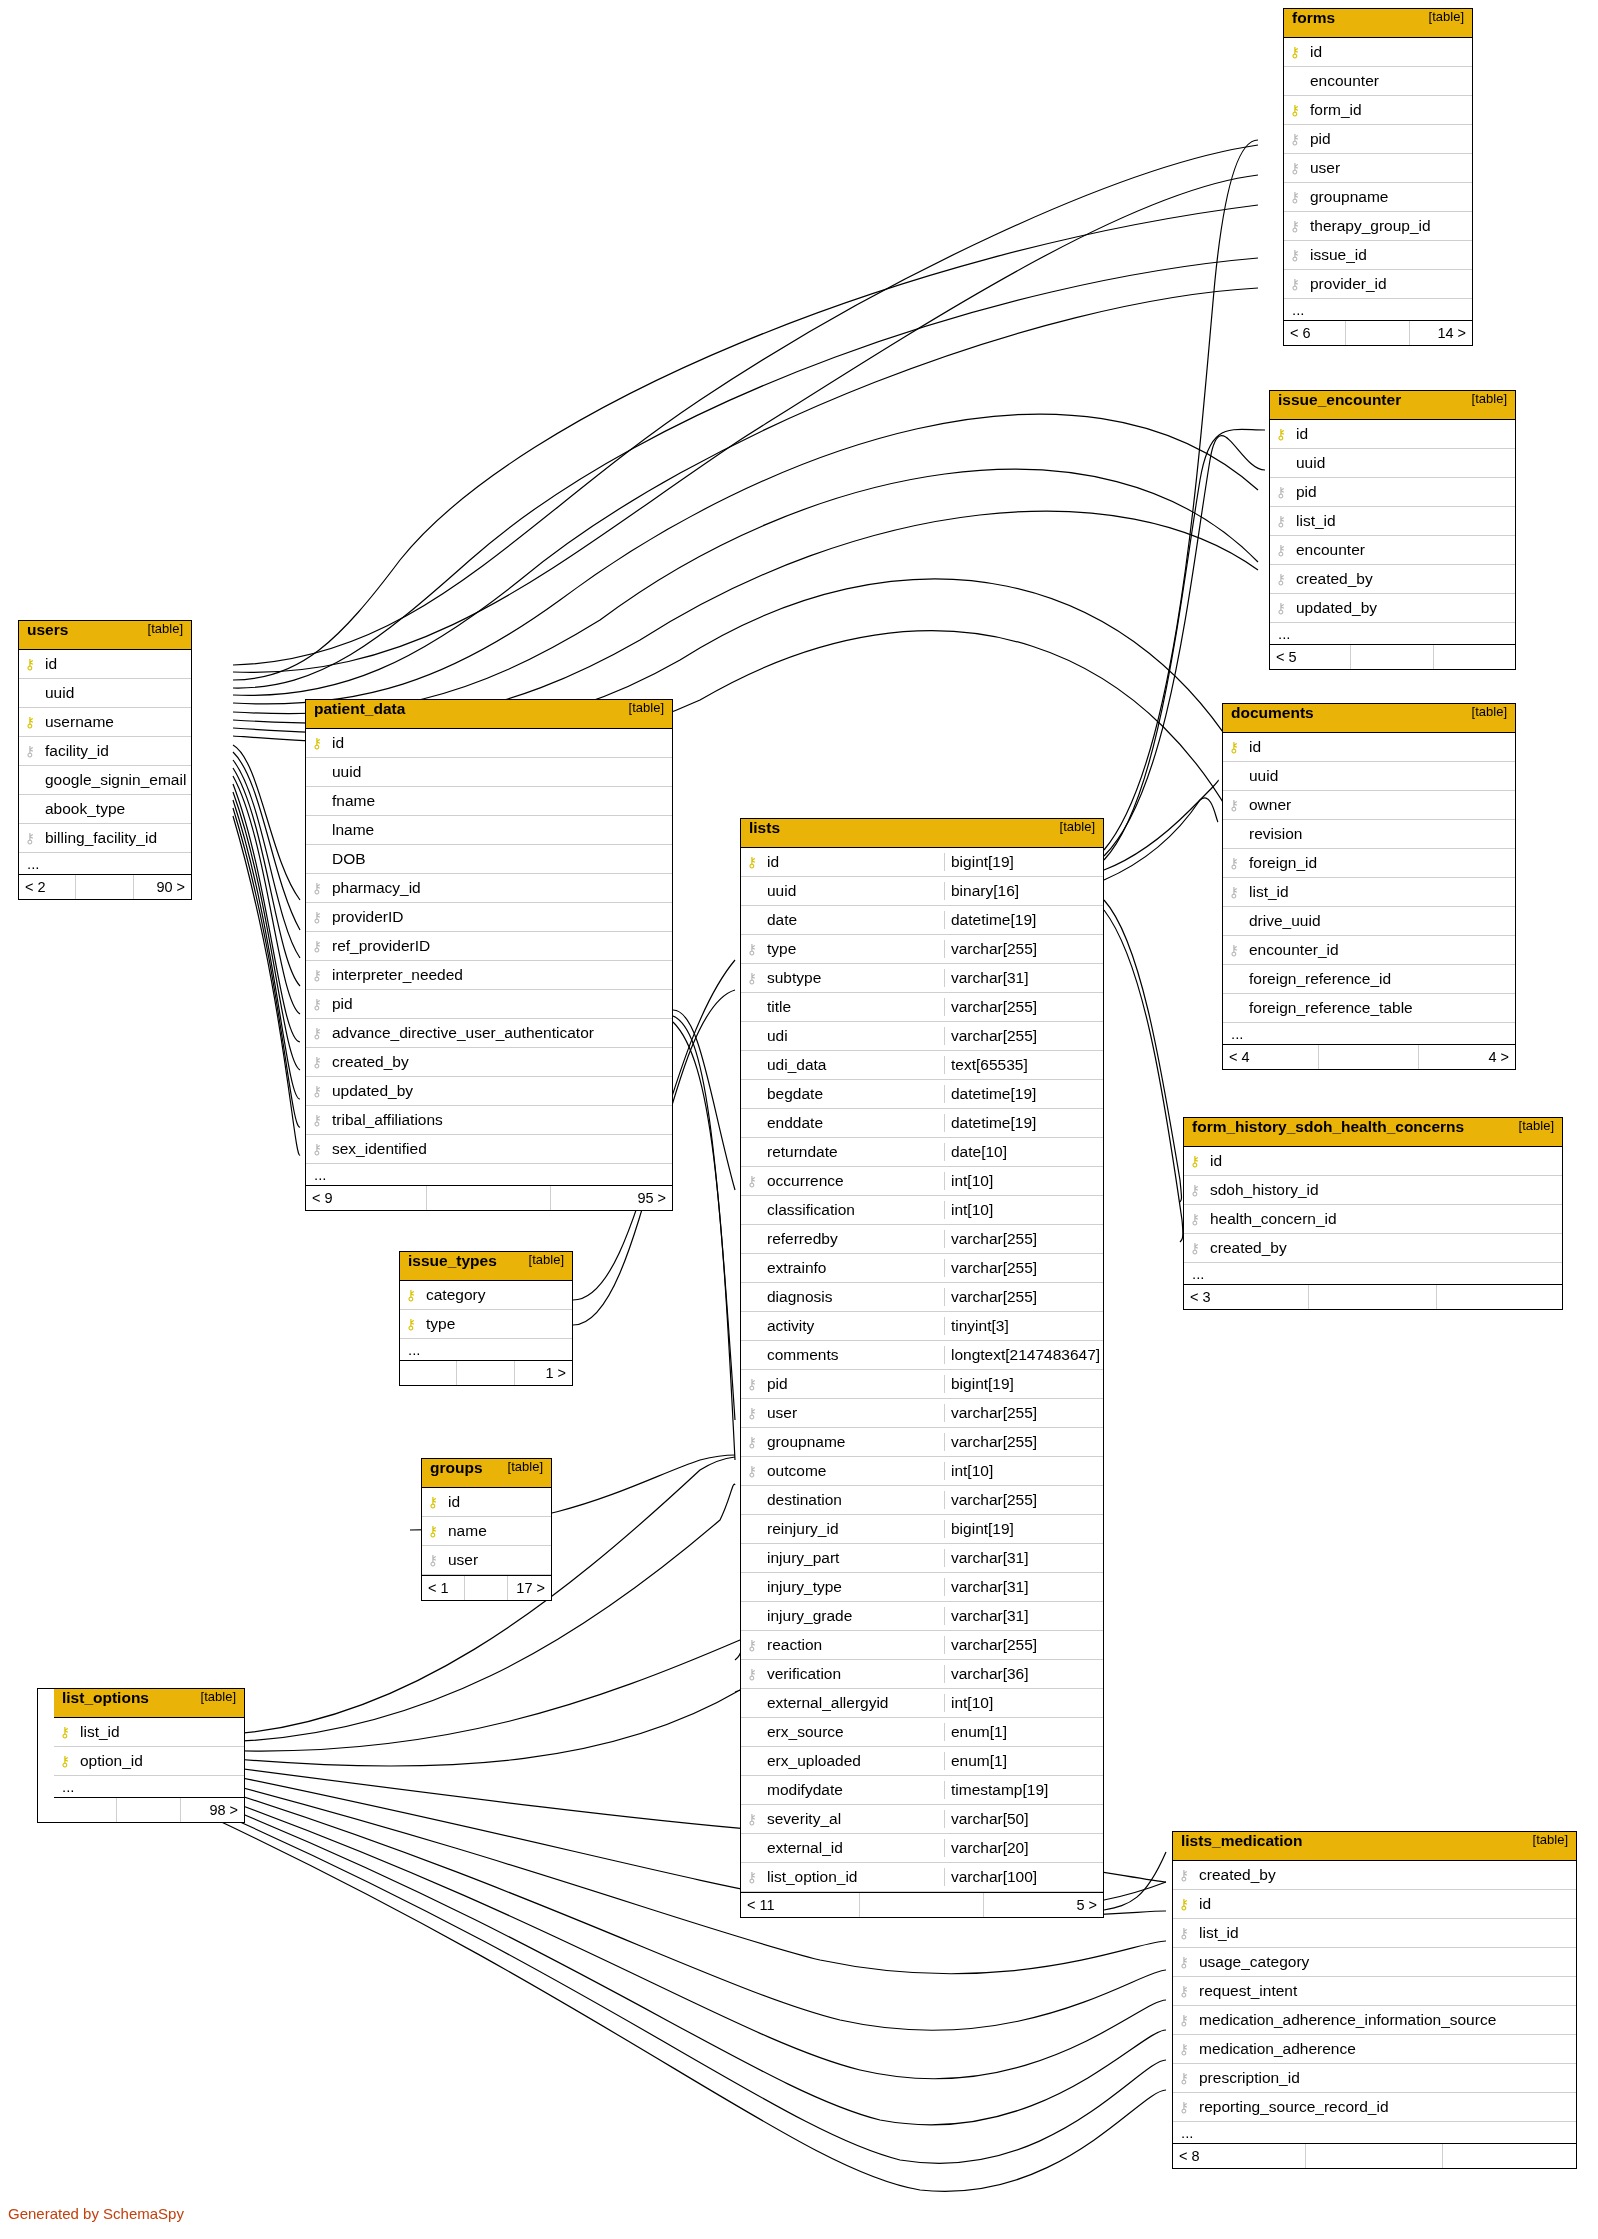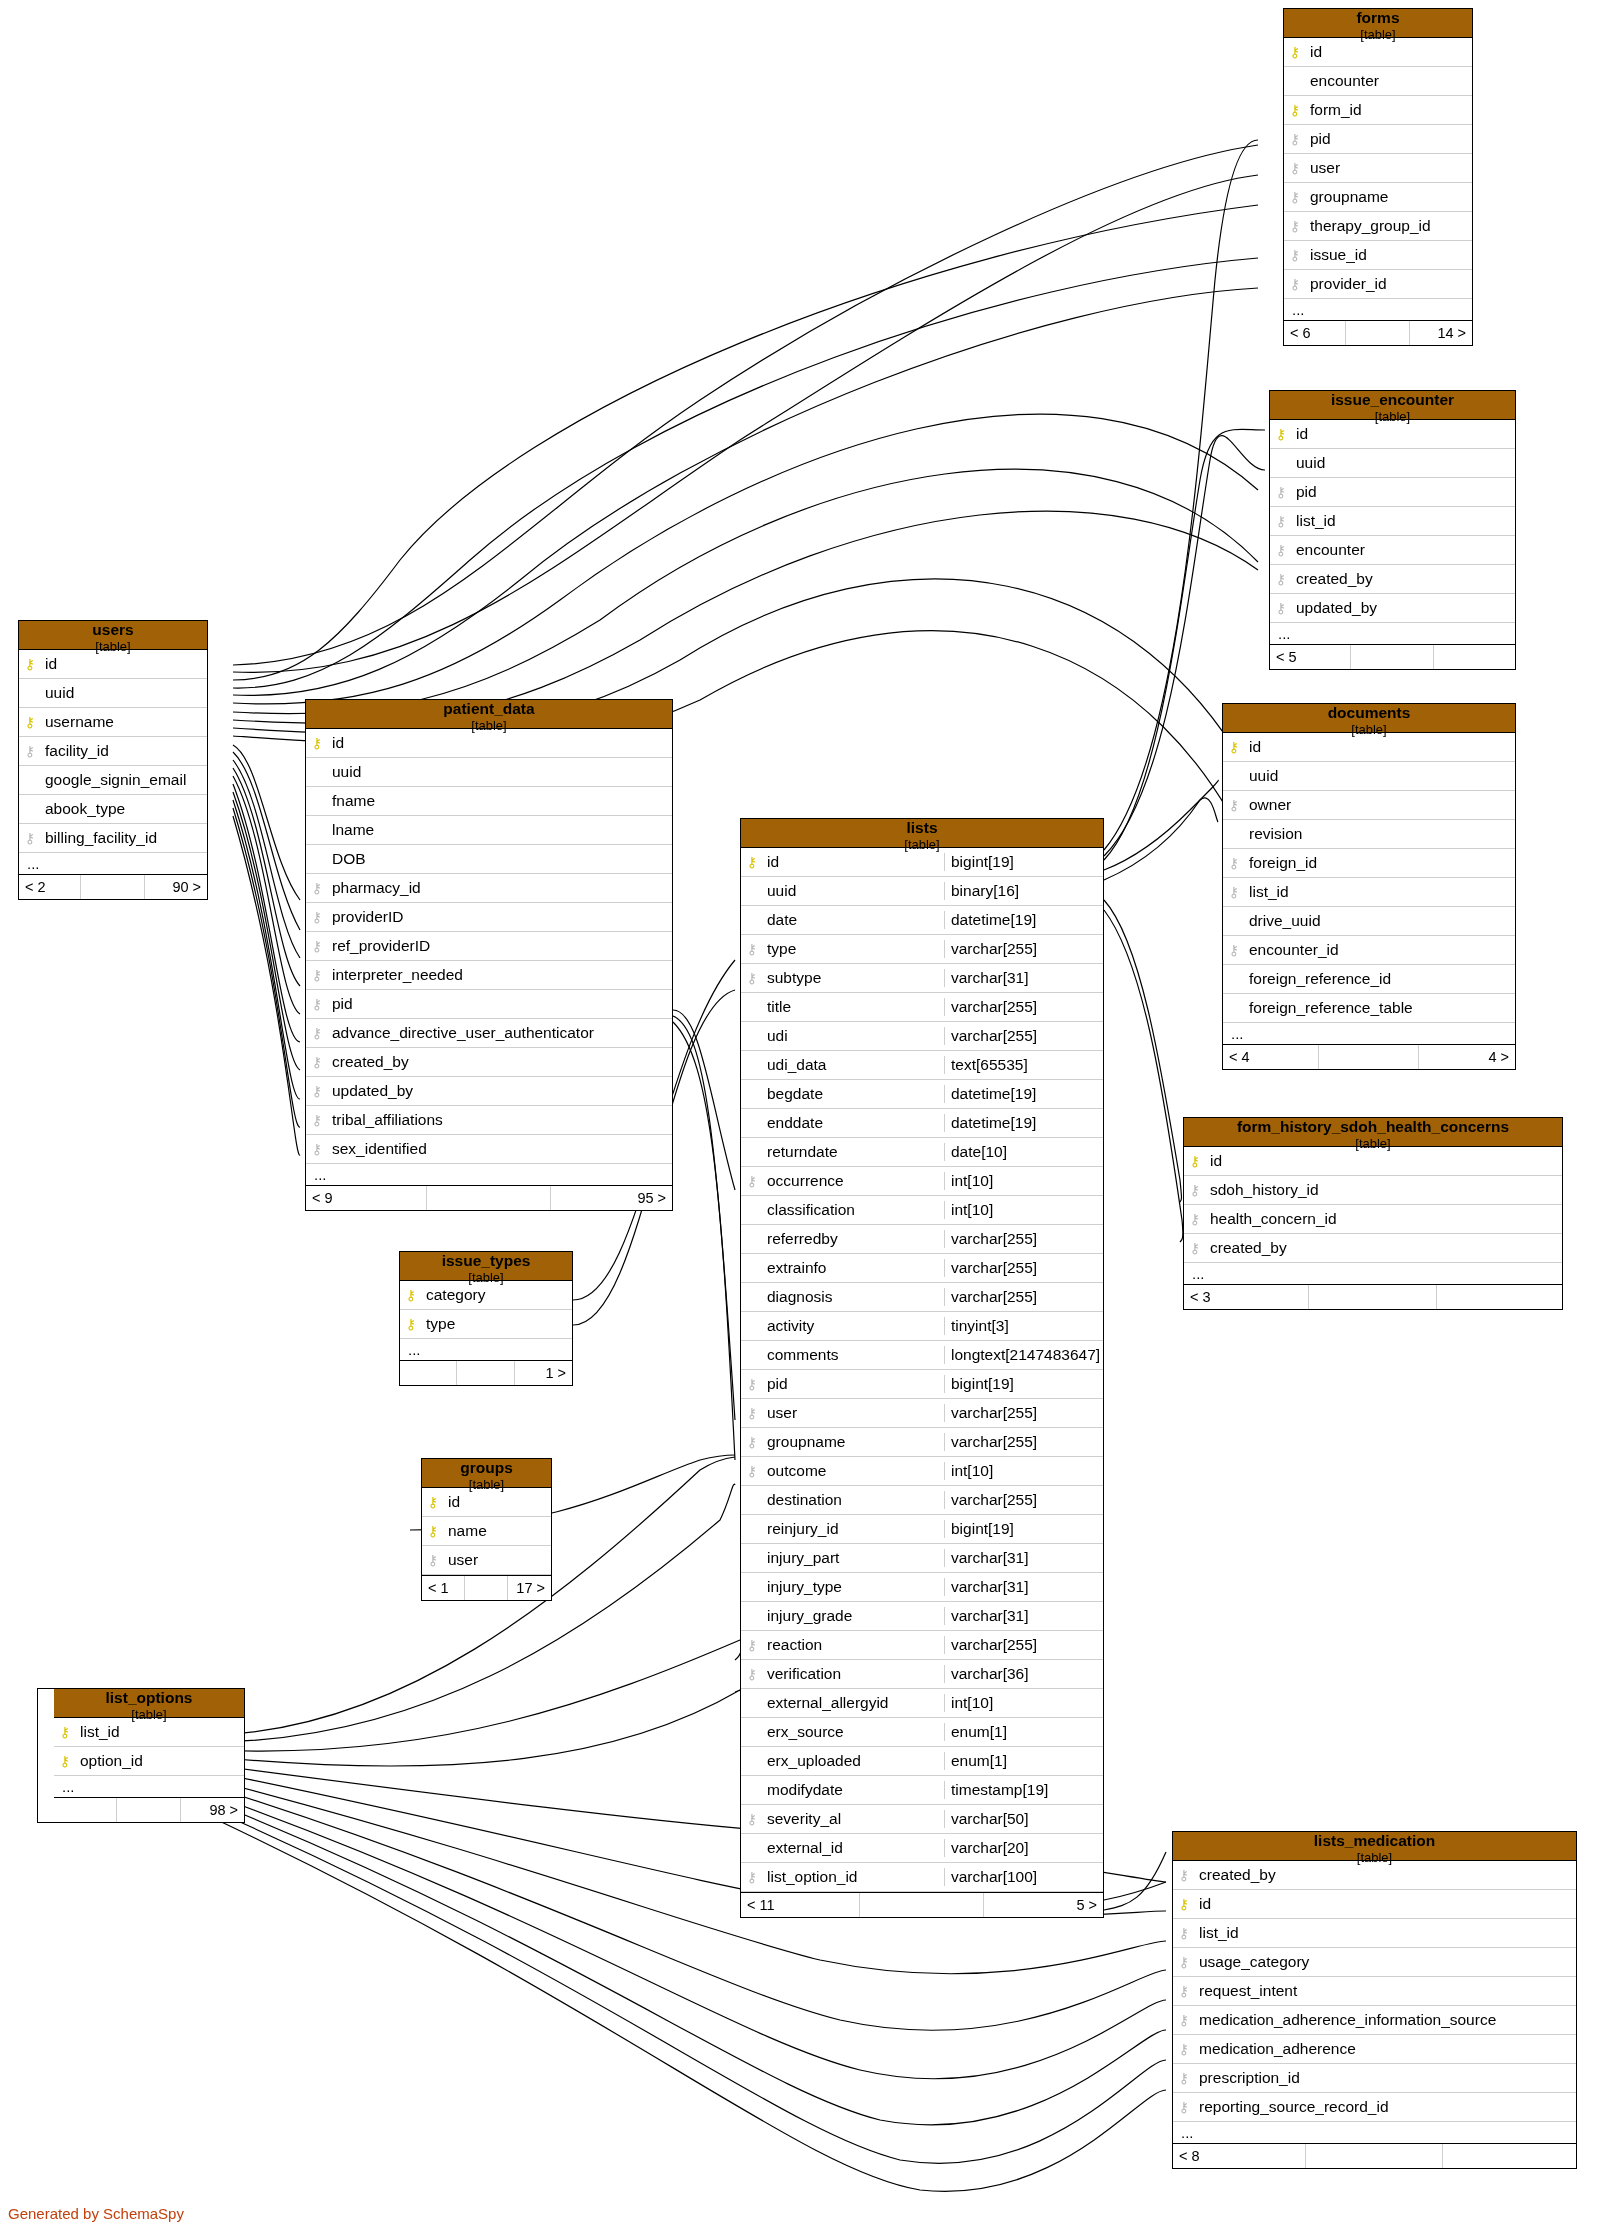--- a/index.html
+++ b/index.html
@@ -31,28 +31,26 @@
     position: absolute;
     border: 1px solid #000000;
     background: #ffffff;
     box-sizing: border-box;
     font-size: 15.5px;
     color: #000000;
   }
   .tbl-header {
     display: flex;
     justify-content: space-between;
-    align-items: center;
-    background: #a16207;
+    background: #eab308;
     border-bottom: 1px solid #000000;
     height: 29px;
     padding: 0 8px;
     box-sizing: border-box;
     font-weight: bold;
-    flex-direction: column;
   }
   .tbl-header .tbl-tag {
     font-weight: normal;
     font-size: 13px;
   }
   .tbl-row {
     height: 29px;
     display: flex;
     align-items: center;
     border-bottom: 1px solid #cfcfcf;
@@ -351,21 +349,21 @@
           <span class="key-cell key-fk">⚷</span>
           <span class="col-name">created_by</span>
         </div>
         <div class="row-ellipsis">...</div>
         <div class="tbl-footer" style="border-top: 0px;">
           <div class="foot-left">&lt; 3</div>
           <div class="foot-mid"></div>
           <div class="foot-right"></div>
         </div>
       </div>
-      <div class="table-box" style="left: 18px; top: 620px; width: 190px;">
+      <div class="table-box" style="left: 18px; top: 620px; width: 174px;">
         <div class="tbl-header">
           <span>users</span>
           <span class="tbl-tag">[table]</span>
         </div>
         <div class="tbl-row">
           <span class="key-cell key-pk">⚷</span>
           <span class="col-name">id</span>
         </div>
         <div class="tbl-row">
           <span class="key-cell "></span>

